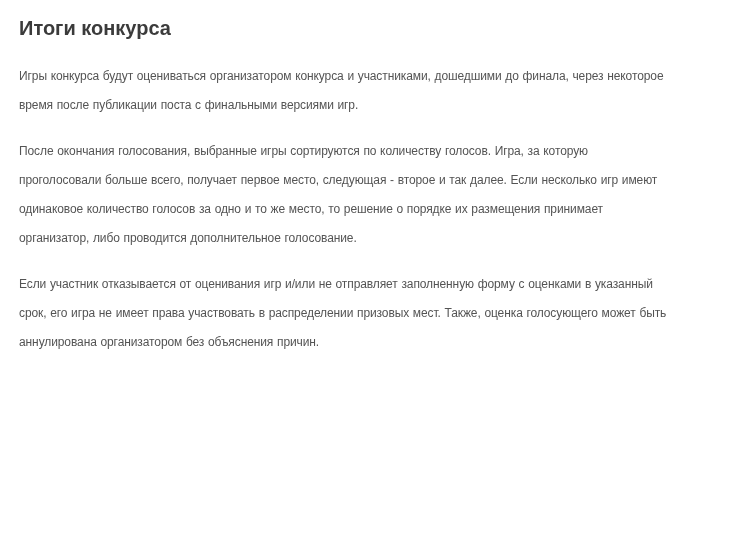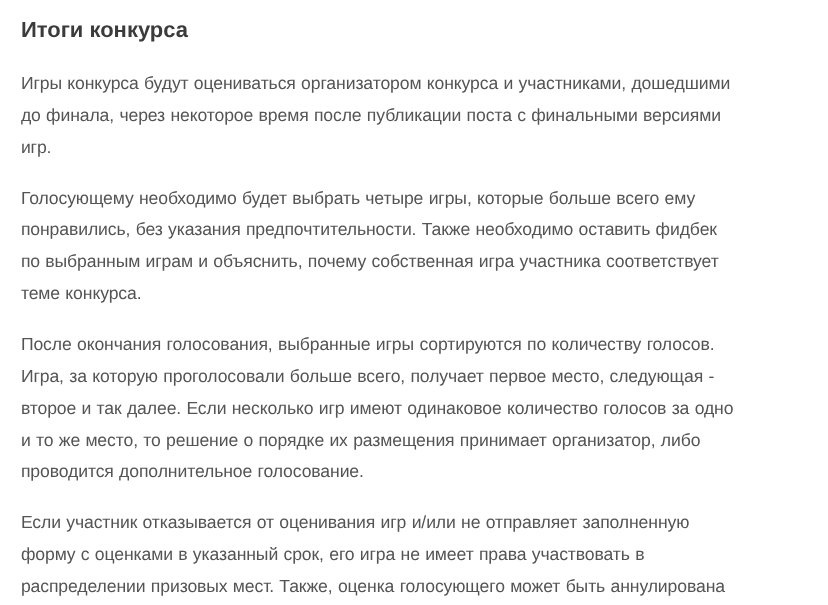--- a/index.html
+++ b/index.html
@@ -21,37 +21,36 @@
   .doc h2 {
     margin: 0 0 20px 0;
     font-size: 20px;
     line-height: 28px;
     font-weight: 700;
     color: #3b3b3b;
     letter-spacing: 0;
   }
   .doc p {
     margin: 0 0 17px 0;
-    font-size: 16px;
+    font-size: 12px;
     line-height: 29px;
     color: #545454;
     letter-spacing: -0.1px;
     word-spacing: 0.5px;
   }
   .doc p:last-child {
     margin-bottom: 16px;
   }
 </style>
 </head>
 <body>
 
 <main class="doc">
   <h2>Итоги конкурса</h2>
 
   <p>Игры конкурса будут оцениваться организатором конкурса и участниками, дошедшими до финала, через некоторое время после публикации поста с финальными версиями игр.</p>
 
-  <p>Голосующему необходимо будет выбрать четыре игры, которые больше всего ему понравились, без указания предпочтительности. Также необходимо оставить фидбек по выбранным играм и объяснить, почему собственная игра участника соответствует теме конкурса.</p>
 
   <p>После окончания голосования, выбранные игры сортируются по количеству голосов. Игра, за которую проголосовали больше всего, получает первое место, следующая - второе и так далее. Если несколько игр имеют одинаковое количество голосов за одно и то же место, то решение о порядке их размещения принимает организатор, либо проводится дополнительное голосование.</p>
 
   <p>Если участник отказывается от оценивания игр и/или не отправляет заполненную форму с оценками в указанный срок, его игра не имеет права участвовать в распределении призовых мест. Также, оценка голосующего может быть аннулирована организатором без объяснения причин.</p>
 
 </main>
 
 </body></html>

